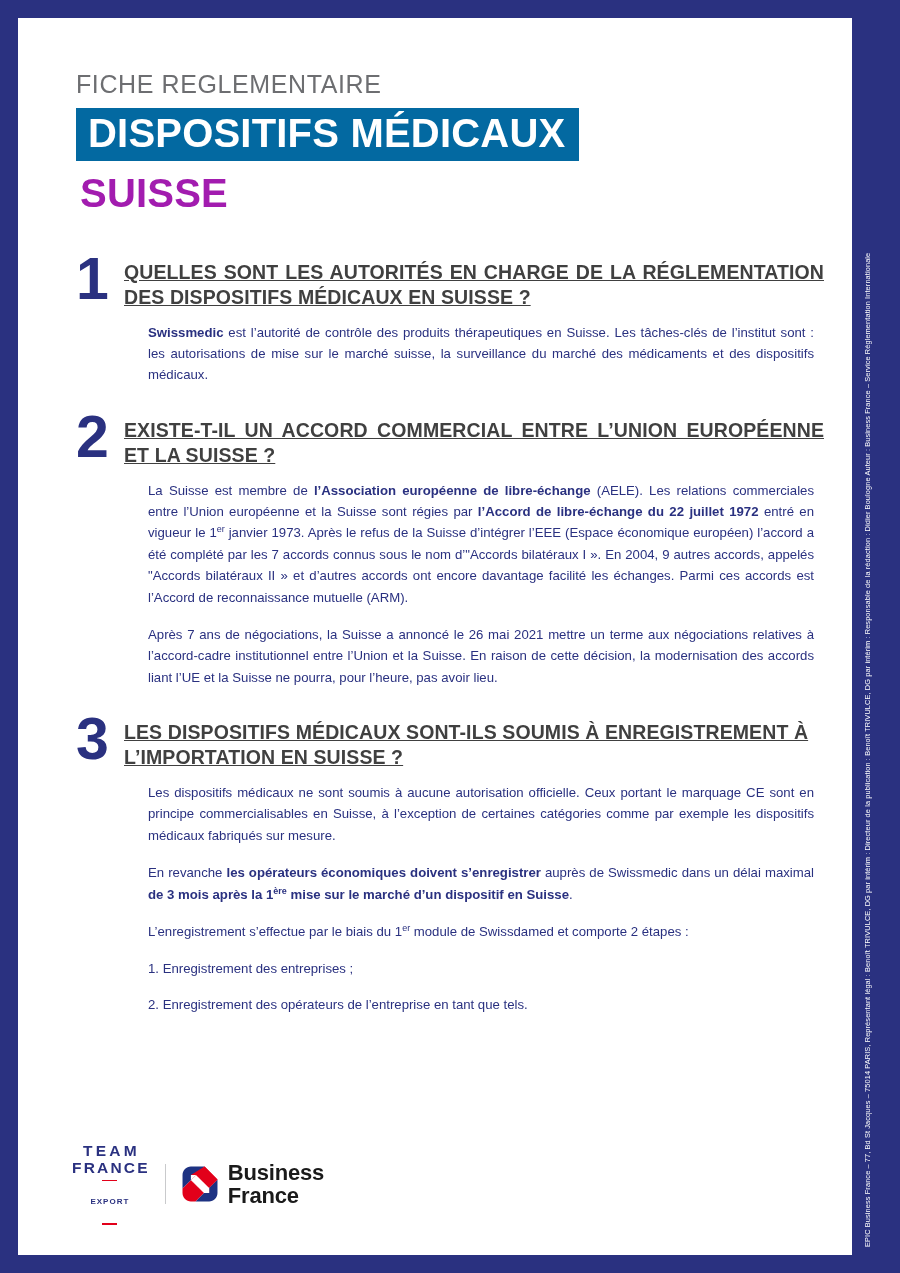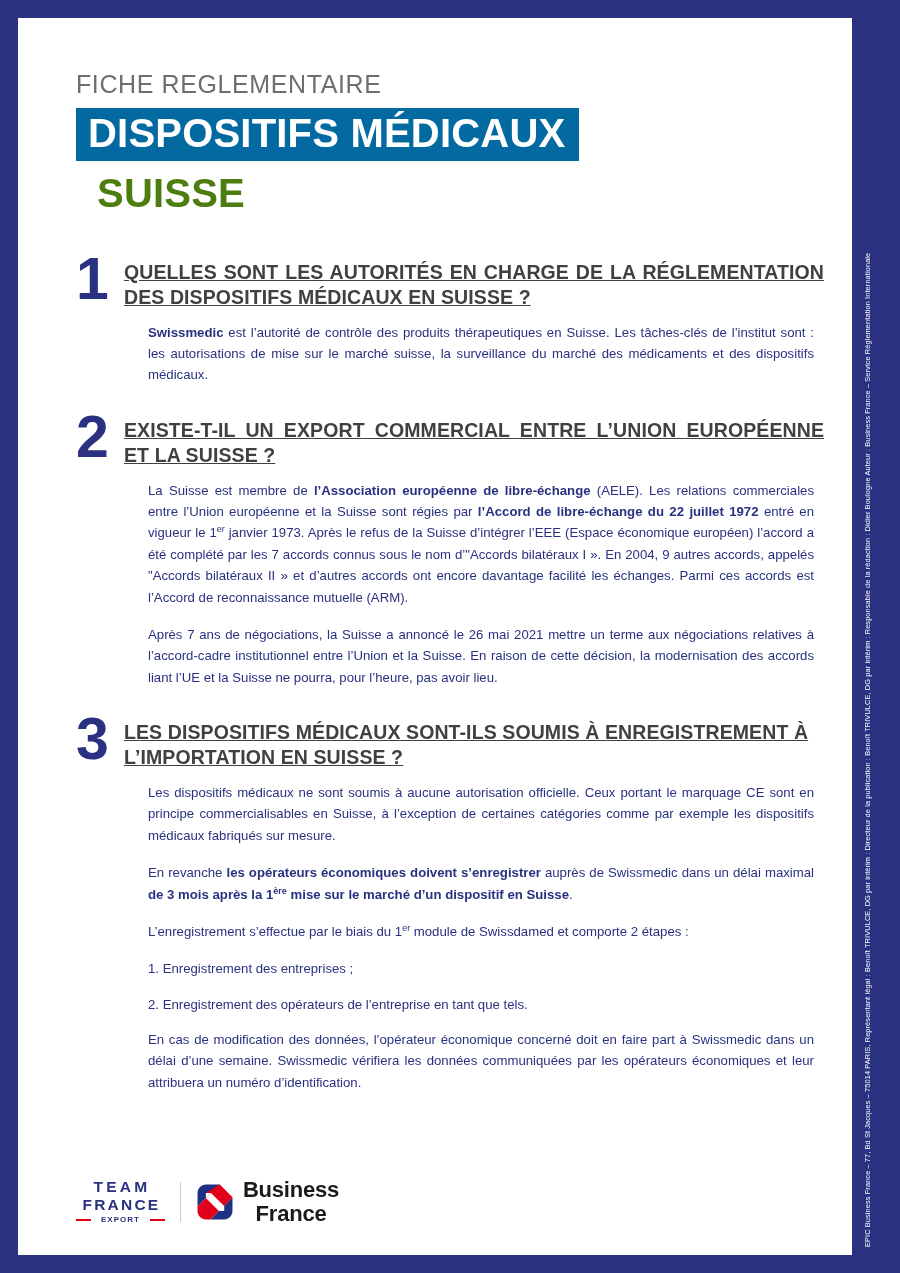--- a/index.html
+++ b/index.html
@@ -67,24 +67,24 @@
     display: inline-block;
     background: #0369a1;
     color: #ffffff;
     font-size: 40px;
     font-weight: bold;
     letter-spacing: .2px;
     padding: 5px 14px 7px 12px;
     line-height: 1.02;
   }
   .subtitle {
-    color: #4d7c0f;
+    color: #a21caf;
     font-size: 40px;
     font-weight: bold;
-    margin: 11px 0 0 21px;
+    margin: 11px 0 0 4px;
     letter-spacing: .2px;
     line-height: 1.05;
   }
 
   
   .sections { margin-top: 46px; }
   .section { position: relative; margin-bottom: 32px; }
   .section-head {
     display: flex;
     align-items: flex-start;
@@ -121,26 +121,25 @@
   }
   .body p:last-child { margin-bottom: 0; }
   .body .first { margin-top: 12px; }
   .body b { font-weight: bold; }
   .body sup { font-size: .68em; vertical-align: super; line-height: 0; }
   .tight { margin-bottom: 14px !important; }
 
   
   .footer {
     position: absolute;
-    left: 58px;
+    left: 52px;
     bottom: 30px;
     display: flex;
     align-items: center;
     gap: 15px;
-    text-align: center;
   }
   .tfe {
     display: flex;
     flex-direction: column;
     align-items: center;
     line-height: 1;
   }
   .tfe .l1 {
     color: #2a3180;
     font-size: 15.5px;
@@ -152,22 +151,23 @@
     color: #2a3180;
     font-size: 15.5px;
     font-weight: bold;
     letter-spacing: 2.2px;
     margin-top: 2px;
     margin-left: 2px;
   }
   .tfe .l3 {
     display: flex;
     align-items: center;
-    gap: 10px;
+    gap: 17px;
     margin-top: 4px;
+    flex-direction: column;
   }
   .tfe .l3 .dash-l, .tfe .l3 .dash-r {
     display: block;
     width: 15px;
     height: 1.6px;
     background: #e2001a;
   }
   .tfe .l3 .txt {
     color: #2a3180;
     font-size: 8px;
@@ -212,39 +212,38 @@
             <div class="qnum">1</div>
             <div class="qtitle">QUELLES SONT LES AUTORITÉS EN CHARGE DE LA RÉGLEMENTATION DES DISPOSITIFS MÉDICAUX EN SUISSE ?</div>
           </div>
           <div class="body">
             <p class="first"><b>Swissmedic</b> est l’autorité de contrôle des produits thérapeutiques en Suisse. Les tâches-clés de l’institut sont : les autorisations de mise sur le marché suisse, la surveillance du marché des médicaments et des dispositifs médicaux.</p>
           </div>
         </div>
         <div class="section">
           <div class="section-head">
             <div class="qnum">2</div>
-            <div class="qtitle">EXISTE-T-IL UN EXPORT COMMERCIAL ENTRE L’UNION EUROPÉENNE ET LA SUISSE ?</div>
+            <div class="qtitle">EXISTE-T-IL UN ACCORD COMMERCIAL ENTRE L’UNION EUROPÉENNE ET LA SUISSE ?</div>
           </div>
           <div class="body">
             <p class="first">La Suisse est membre de <b>l’Association européenne de libre-échange</b> (AELE). Les relations commerciales entre l’Union européenne et la Suisse sont régies par <b>l’Accord de libre-échange du 22 juillet 1972</b> entré en vigueur le 1<sup>er</sup> janvier 1973. Après le refus de la Suisse d’intégrer l’EEE (Espace économique européen) l’accord a été complété par les 7 accords connus sous le nom d’"Accords bilatéraux I ». En 2004, 9 autres accords, appelés "Accords bilatéraux II » et d’autres accords ont encore davantage facilité les échanges. Parmi ces accords est l’Accord de reconnaissance mutuelle (ARM).</p>
             <p>Après 7 ans de négociations, la Suisse a annoncé le 26 mai 2021 mettre un terme aux négociations relatives à l’accord-cadre institutionnel entre l’Union et la Suisse. En raison de cette décision, la modernisation des accords liant l’UE et la Suisse ne pourra, pour l’heure, pas avoir lieu.</p>
           </div>
         </div>
         <div class="section">
           <div class="section-head">
             <div class="qnum">3</div>
             <div class="qtitle nojustify">LES DISPOSITIFS MÉDICAUX SONT-ILS SOUMIS À ENREGISTREMENT À L’IMPORTATION EN SUISSE ?</div>
           </div>
           <div class="body">
             <p class="first">Les dispositifs médicaux ne sont soumis à aucune autorisation officielle. Ceux portant le marquage CE sont en principe commercialisables en Suisse, à l’exception de certaines catégories comme par exemple les dispositifs médicaux fabriqués sur mesure.</p>
             <p>En revanche <b>les opérateurs économiques doivent s’enregistrer</b> auprès de Swissmedic dans un délai maximal <b>de 3 mois après la 1</b><b><sup>ère</sup></b><b> mise sur le marché d’un dispositif en Suisse</b>.</p>
             <p>L’enregistrement s’effectue par le biais du 1<sup>er</sup> module de Swissdamed et comporte 2 étapes :</p>
             <p class="tight">1. Enregistrement des entreprises ;</p>
             <p class="tight">2. Enregistrement des opérateurs de l’entreprise en tant que tels.</p>
-            <p>En cas de modification des données, l’opérateur économique concerné doit en faire part à Swissmedic dans un délai d’une semaine. Swissmedic vérifiera les données communiquées par les opérateurs économiques et leur attribuera un numéro d’identification.</p>
           </div>
         </div>
       </div>
 
     <div class="footer">
       <div class="tfe">
         <span class="l1">TEAM</span>
         <span class="l2">FRANCE</span>
         <span class="l3">
           <span class="dash-l"></span>

